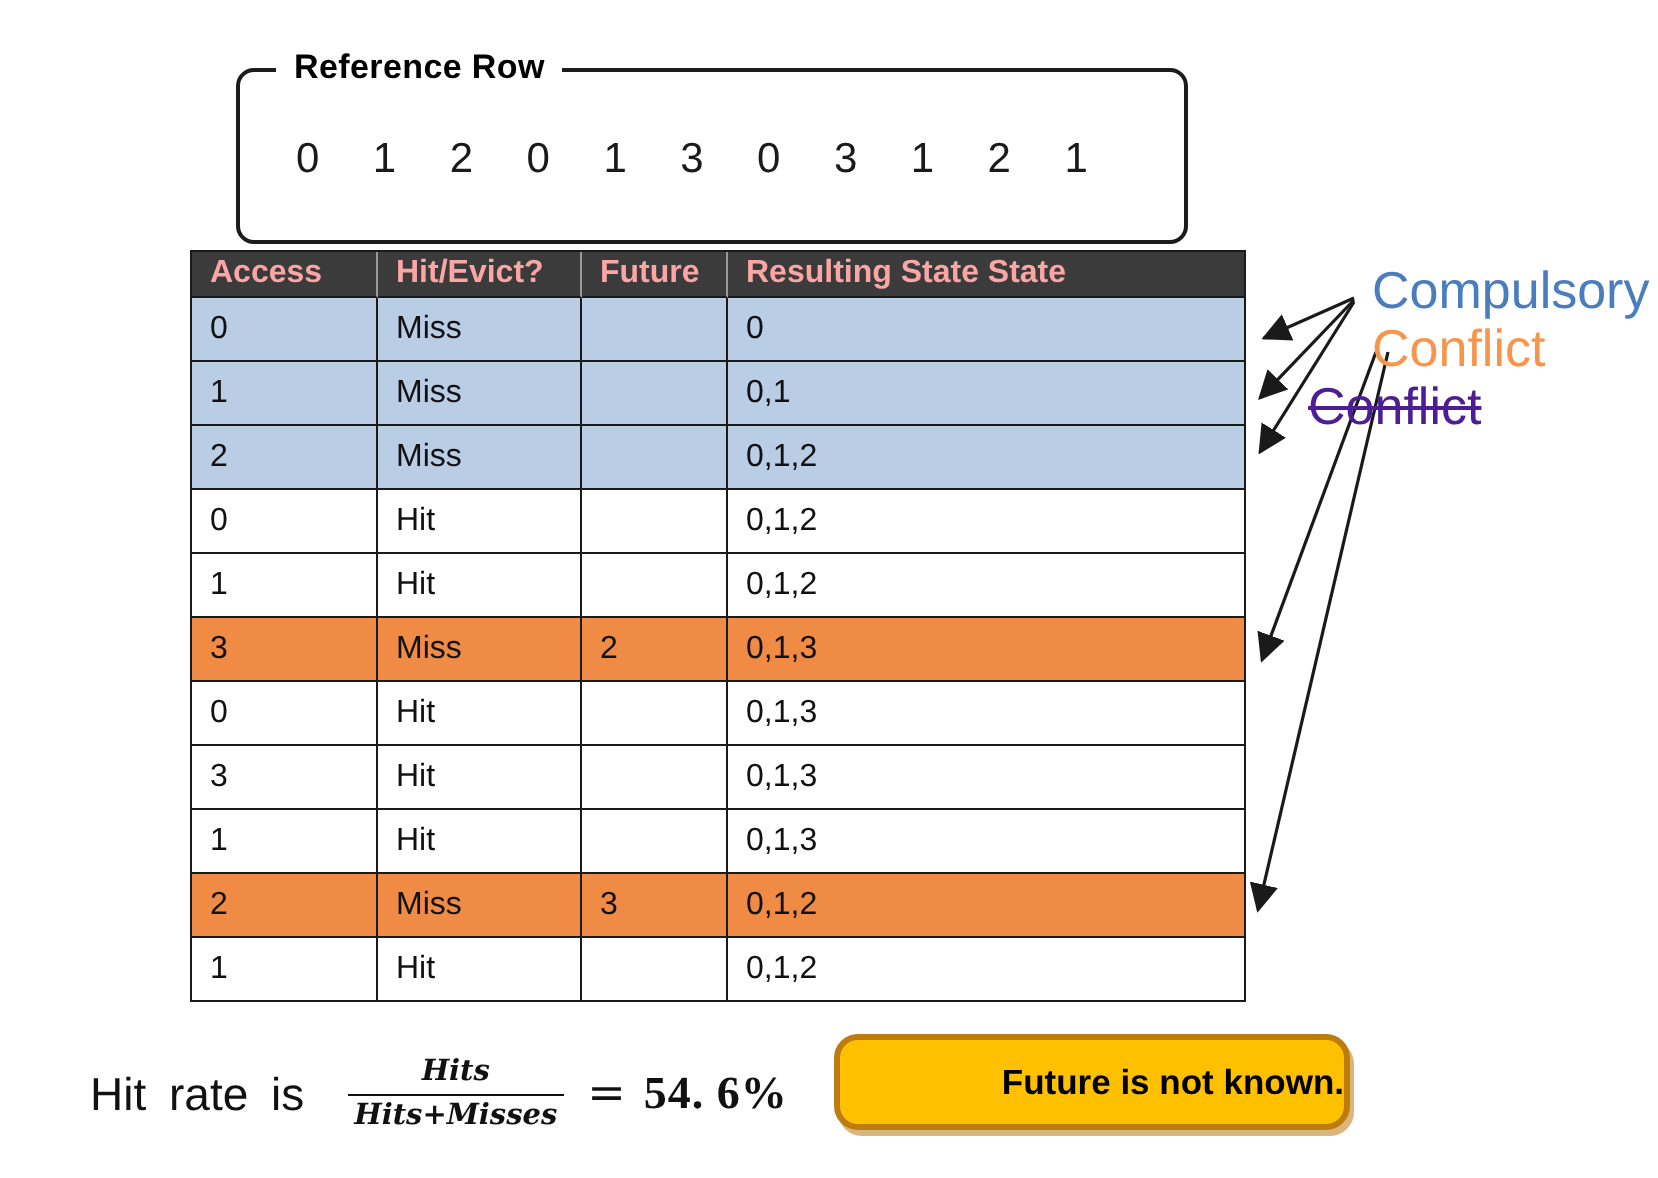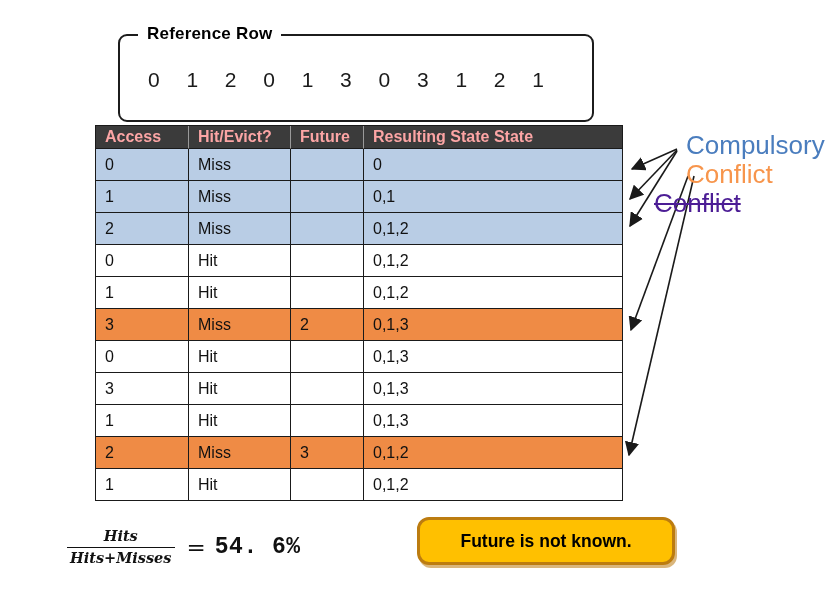--- a/index.html
+++ b/index.html
@@ -61,27 +61,27 @@
   }
   .hitrate .prefix { word-spacing:5px; }
   .frac {
     display:inline-flex; flex-direction:column; align-items:center;
     margin:0 12px 0 22px; font-family:"DejaVu Serif", serif;
     font-style:italic; font-weight:bold; font-size:14.5px; line-height:1.25;
   }
   .frac .den { border-top:1.6px solid #111; padding:1px 3px 0 3px;text-align:center; }
   .frac .num { padding:0 3px 1px 3px; }
   .eq  { font-family:"DejaVu Serif", serif; margin-right:9px; }
-  .val { font-family:Liberation Mono, monospace; font-weight:bold; letter-spacing:0.5px;text-align:center; }
+  .val { font-family:Liberation Serif, serif; font-weight:bold; letter-spacing:0.5px;text-align:center; }
 
   
   .callout {
     position:absolute; left:417px; top:517px; width:258px; height:48px;
     background:#ffc000; border:3px solid #bc7c10; border-radius:12px;
-    display:flex; align-items:center; justify-content:center;
+    display:flex; align-items:center; justify-content:flex-end;
     box-shadow:2px 3px 0 rgba(187,122,16,0.55);
   }
   .callout span { font-weight:bold; font-size:17.5px; color:#000; }
 </style>
 </head>
 <body>
 
 <div class="canvas">
 
   <svg class="arrows" viewBox="0 0 829 589" xmlns="http://www.w3.org/2000/svg">
@@ -201,20 +201,21 @@
         <td>0,1,2</td>
       </tr>
     </tbody>
   </table>
 
   <div class="lbl lbl-compulsory">Compulsory</div>
   <div class="lbl lbl-capacity">Conflict</div>
   <div class="lbl lbl-conflict">Conflict</div>
 
   <div class="hitrate">
+    <span class="prefix">Hit rate is</span>
     <span class="frac">
       <span class="num">Hits</span>
       <span class="den">Hits+Misses</span>
     </span>
     <span class="eq">=</span>
     <span class="val">54. 6%</span>
   </div>
 
   <div class="callout">
     <span>Future is not known.</span>

